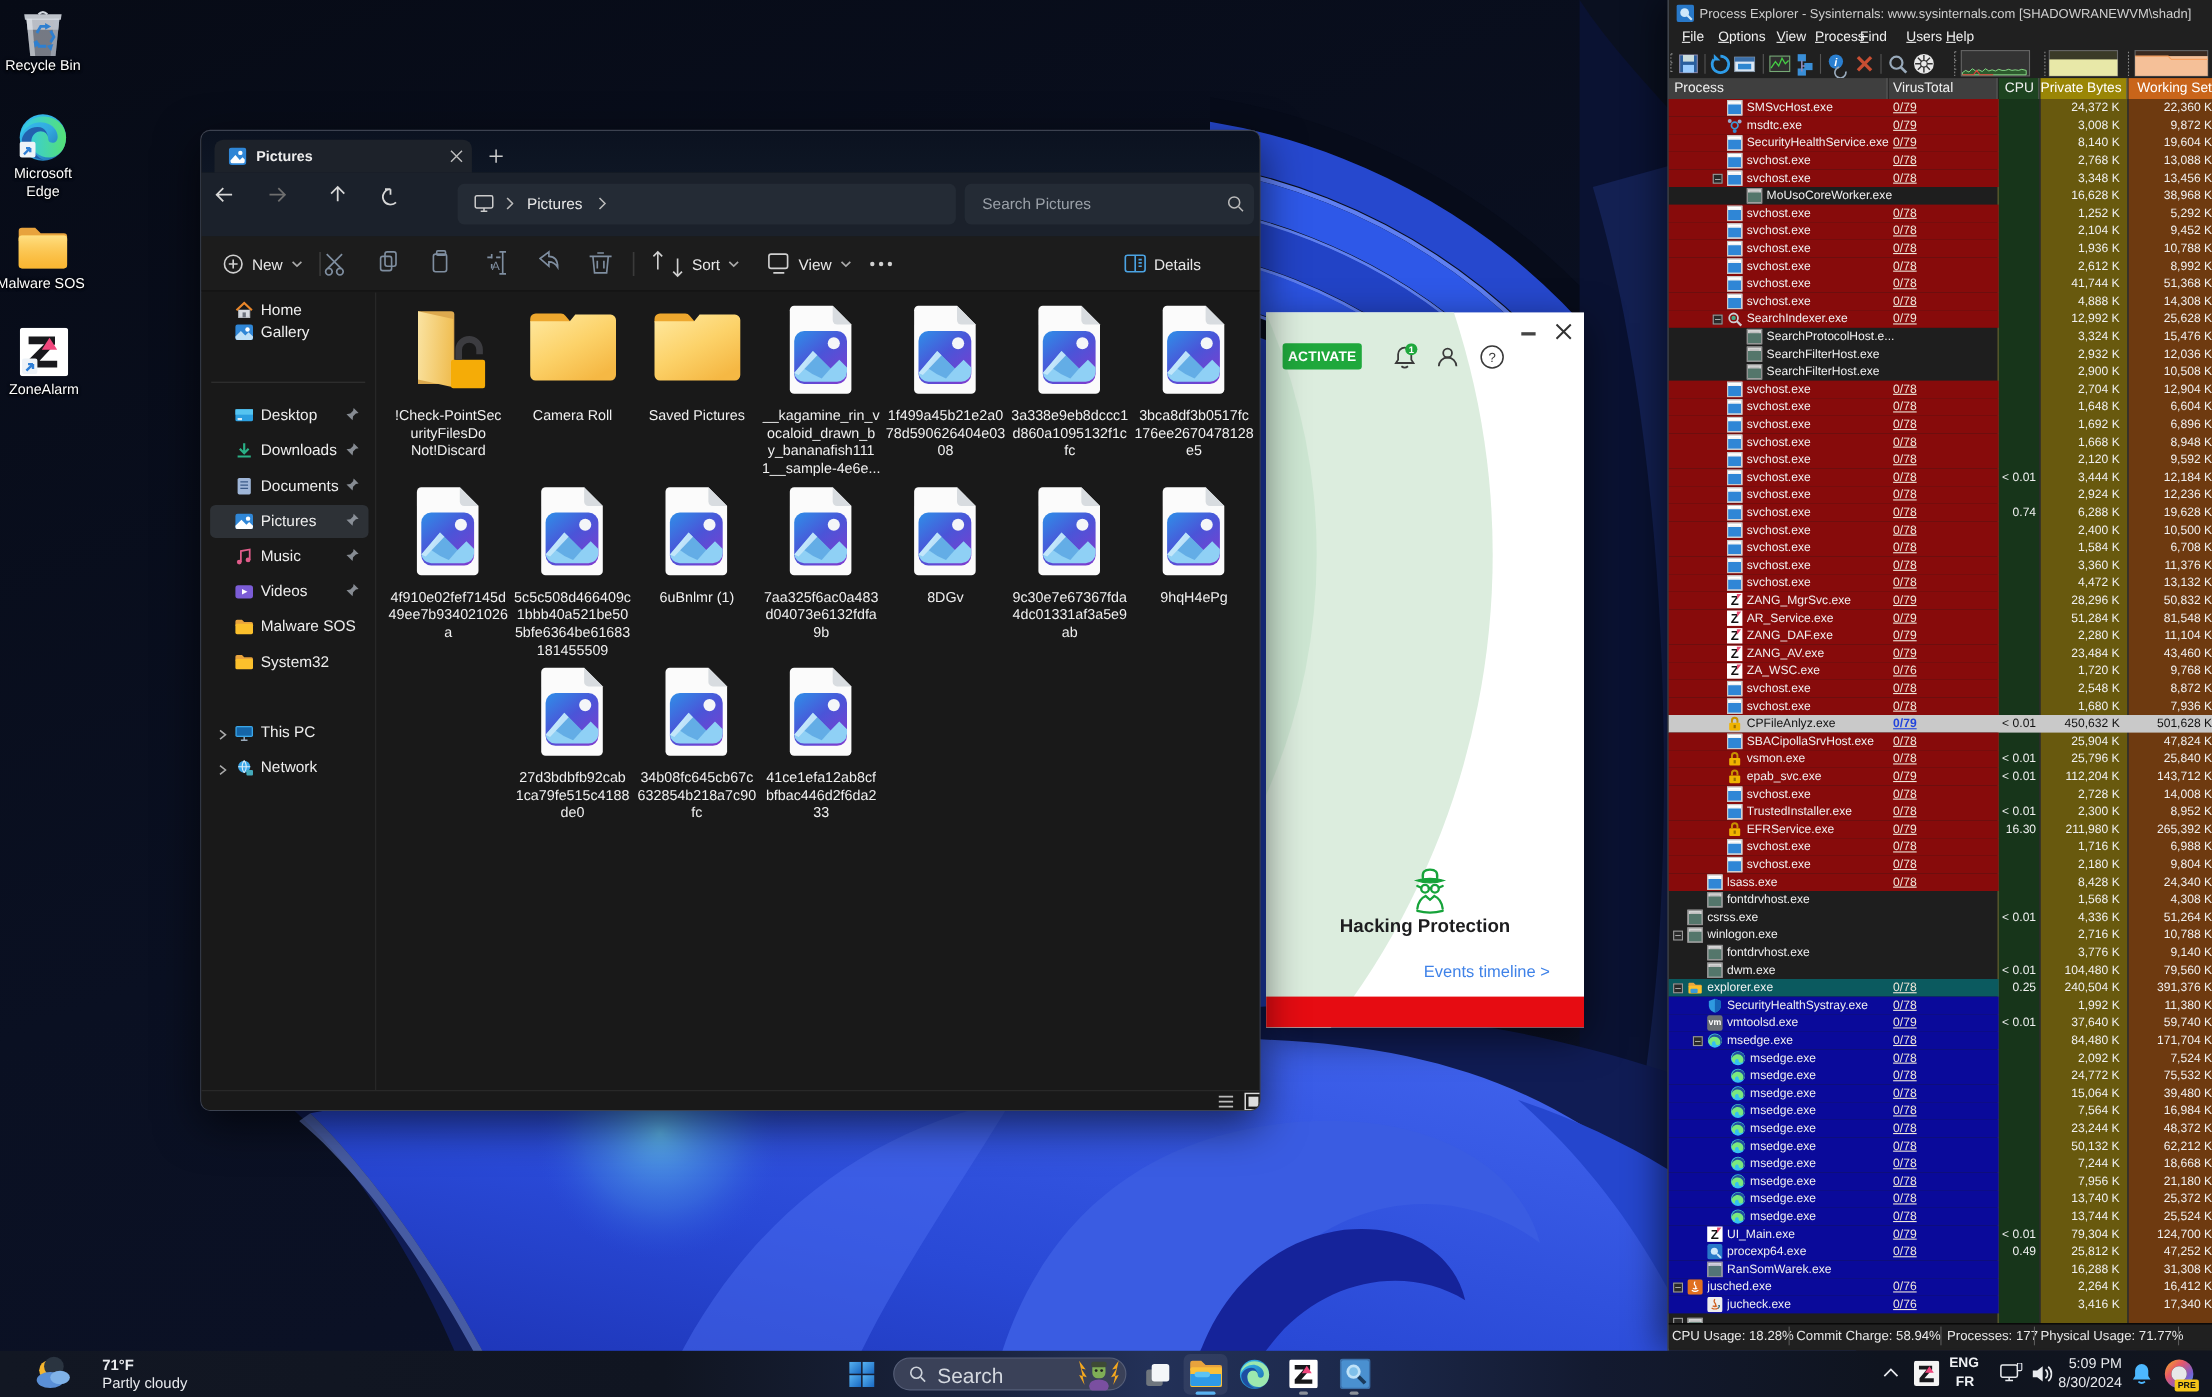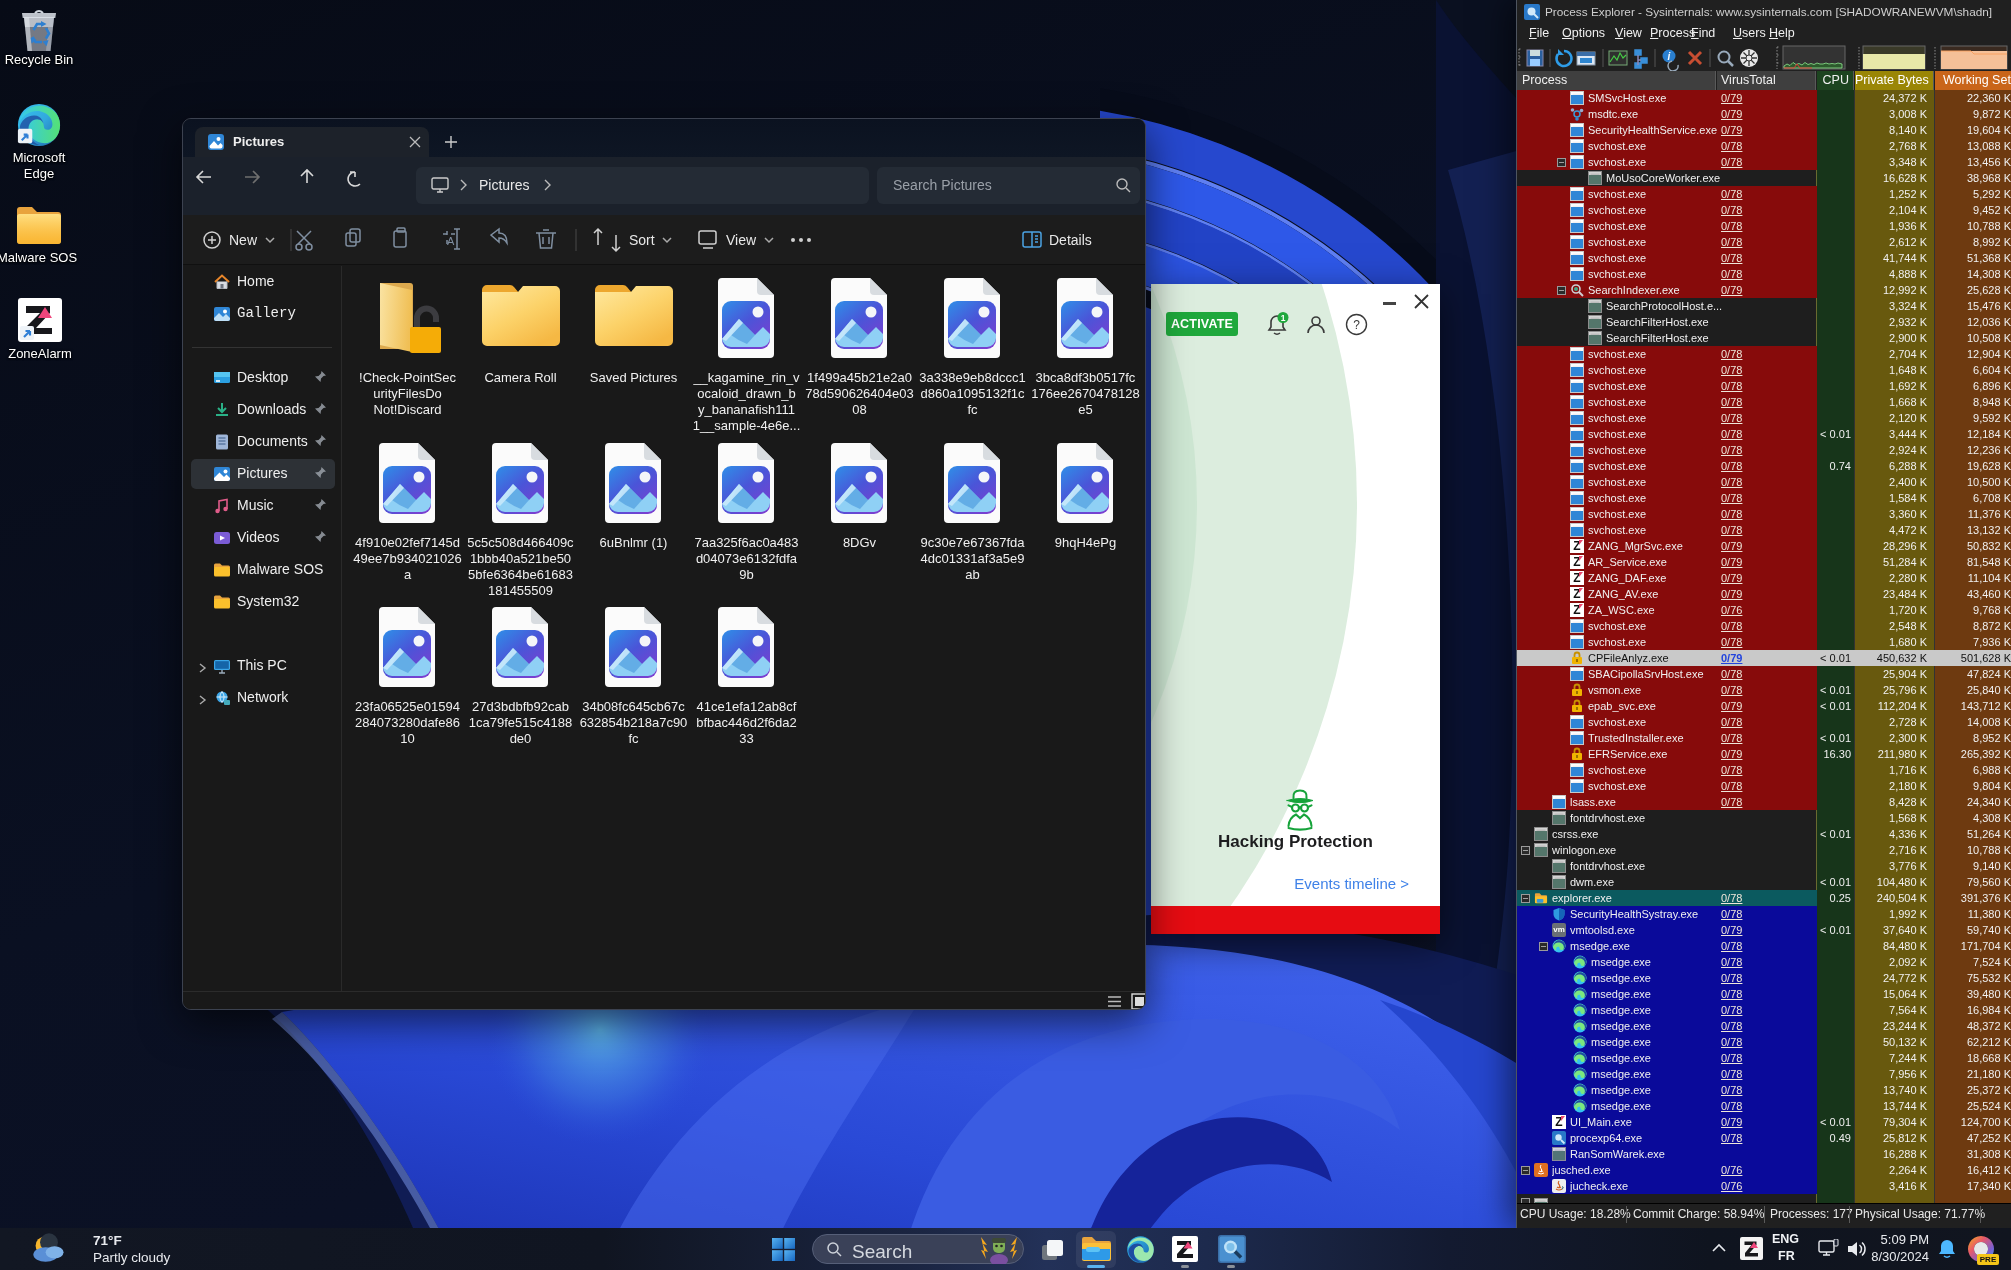--- a/index.html
+++ b/index.html
@@ -323,21 +323,21 @@
     </svg>
 <div class="body"></div>
 <div class="sitem" style="top:148px;">
       <span class="abs" style="left:22px;top:6px"><svg width="18" height="18" viewBox="0 0 18 18">
           <path d="M2,9 L9,2.5 L16,9" fill="none" stroke="#e8862a" stroke-width="2"></path>
           <path d="M4,8.5 V15.5 h10 V8.5" fill="#d8dce2" stroke="#b8bcc2"></path>
           <rect x="7.5" y="11" width="3" height="4.5" fill="#6f7580"></rect>
         </svg></span>
       <span class="lbl">Home</span>
     </div>
-<div class="sitem" style="top:180px;font-family:Liberation Mono, monospace;">
+<div class="sitem" style="top:168px;">
       <span class="abs" style="left:22px;top:6px"><svg width="18" height="18" viewBox="0 0 18 18">
           <rect x="1" y="2" width="16" height="14" rx="2" fill="#2f86d6"></rect>
           <circle cx="12" cy="6.5" r="2" fill="#fff"></circle>
           <path d="M1,13 L6,8 l4,4 3,-3 4,4 v1 a2,2 0 0 1 -2,2 H3 a2,2 0 0 1 -2,-2 Z" fill="#bfe0f7"></path>
         </svg></span>
       <span class="lbl">Gallery</span>
     </div>
 <div class="sitem" style="top:244px;">
       <span class="abs" style="left:22px;top:6px"><svg width="18" height="18" viewBox="0 0 18 18">
           <rect x="1" y="3" width="16" height="11" rx="1.5" fill="#2b9fe0"></rect>
@@ -638,34 +638,20 @@
       <div class="abs" style="left:26px;top:-2px"><svg width="60" height="82" viewBox="0 0 60 82">
  <path d="M2,5 a4,4 0 0 1 4,-4 h35 l17,17 v59 a4,4 0 0 1 -4,4 H6 a4,4 0 0 1 -4,-4 Z" fill="#fbfbfb"></path>
  <path d="M41,1 l17,17 h-13 a4,4 0 0 1 -4,-4 Z" fill="#d8dce0"></path>
  <rect x="6" y="24" width="48" height="48" rx="9" fill="url(#imgg)"></rect>
  <circle cx="42" cy="35" r="5.5" fill="#f4f6f8"></circle>
  <path d="M6,62 L23,42 l16,16 8,-8 7,7 v4 a9,9 0 0 1 -9,9 H15 a9,9 0 0 1 -9,-9 Z" fill="#8fd0f5"></path>
  <path d="M23,42 l16,16 -8,9 a60,60 0 0 1 -16,-9 Z" fill="#3f8fd8" opacity="0.55"></path>
  <path d="M6,62 L23,42 l4,4 -17,18 Z" fill="#c8e8fb" opacity="0.9"></path>
 </svg></div>
       <div class="abs tilelbl" style="left:0;top:86px;width:113px">9hqH4ePg</div>
-    </div>
-<div class="tile" style="left:168px;top:489px;height:160px">
-      <div class="abs" style="left:26px;top:-2px"><svg width="60" height="82" viewBox="0 0 60 82">
- <path d="M2,5 a4,4 0 0 1 4,-4 h35 l17,17 v59 a4,4 0 0 1 -4,4 H6 a4,4 0 0 1 -4,-4 Z" fill="#fbfbfb"></path>
- <path d="M41,1 l17,17 h-13 a4,4 0 0 1 -4,-4 Z" fill="#d8dce0"></path>
- <rect x="6" y="24" width="48" height="48" rx="9" fill="url(#imgg)"></rect>
- <circle cx="42" cy="35" r="5.5" fill="#f4f6f8"></circle>
- <path d="M6,62 L23,42 l16,16 8,-8 7,7 v4 a9,9 0 0 1 -9,9 H15 a9,9 0 0 1 -9,-9 Z" fill="#8fd0f5"></path>
- <path d="M23,42 l16,16 -8,9 a60,60 0 0 1 -16,-9 Z" fill="#3f8fd8" opacity="0.55"></path>
- <path d="M6,62 L23,42 l4,4 -17,18 Z" fill="#c8e8fb" opacity="0.9"></path>
-</svg></div>
-      <div class="abs tilelbl" style="left:0;top:86px;width:113px">23fa06525e01594
-284073280dafe86
-10</div>
     </div>
 <div class="tile" style="left:281px;top:489px;height:160px">
       <div class="abs" style="left:26px;top:-2px"><svg width="60" height="82" viewBox="0 0 60 82">
  <path d="M2,5 a4,4 0 0 1 4,-4 h35 l17,17 v59 a4,4 0 0 1 -4,4 H6 a4,4 0 0 1 -4,-4 Z" fill="#fbfbfb"></path>
  <path d="M41,1 l17,17 h-13 a4,4 0 0 1 -4,-4 Z" fill="#d8dce0"></path>
  <rect x="6" y="24" width="48" height="48" rx="9" fill="url(#imgg)"></rect>
  <circle cx="42" cy="35" r="5.5" fill="#f4f6f8"></circle>
  <path d="M6,62 L23,42 l16,16 8,-8 7,7 v4 a9,9 0 0 1 -9,9 H15 a9,9 0 0 1 -9,-9 Z" fill="#8fd0f5"></path>
  <path d="M23,42 l16,16 -8,9 a60,60 0 0 1 -16,-9 Z" fill="#3f8fd8" opacity="0.55"></path>
  <path d="M6,62 L23,42 l4,4 -17,18 Z" fill="#c8e8fb" opacity="0.9"></path>

